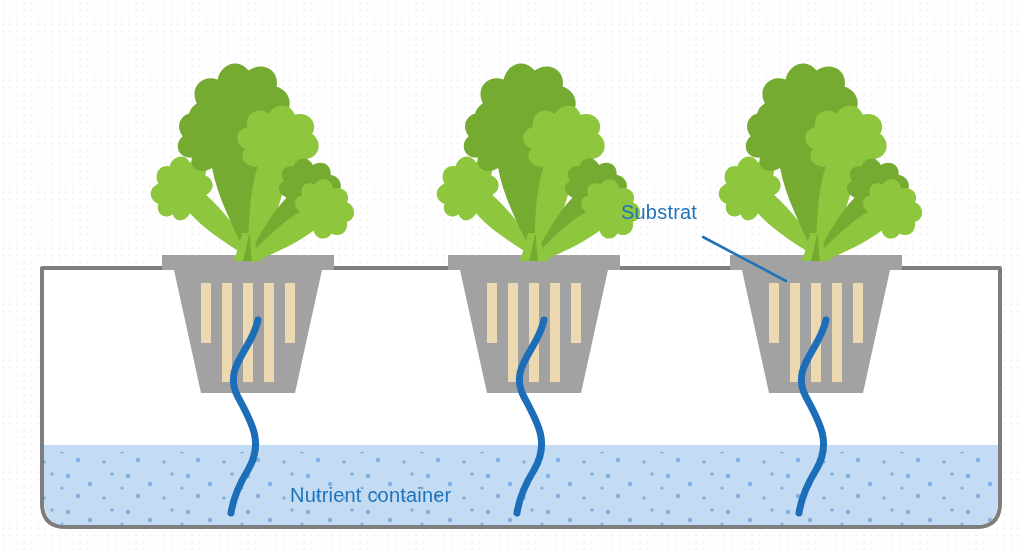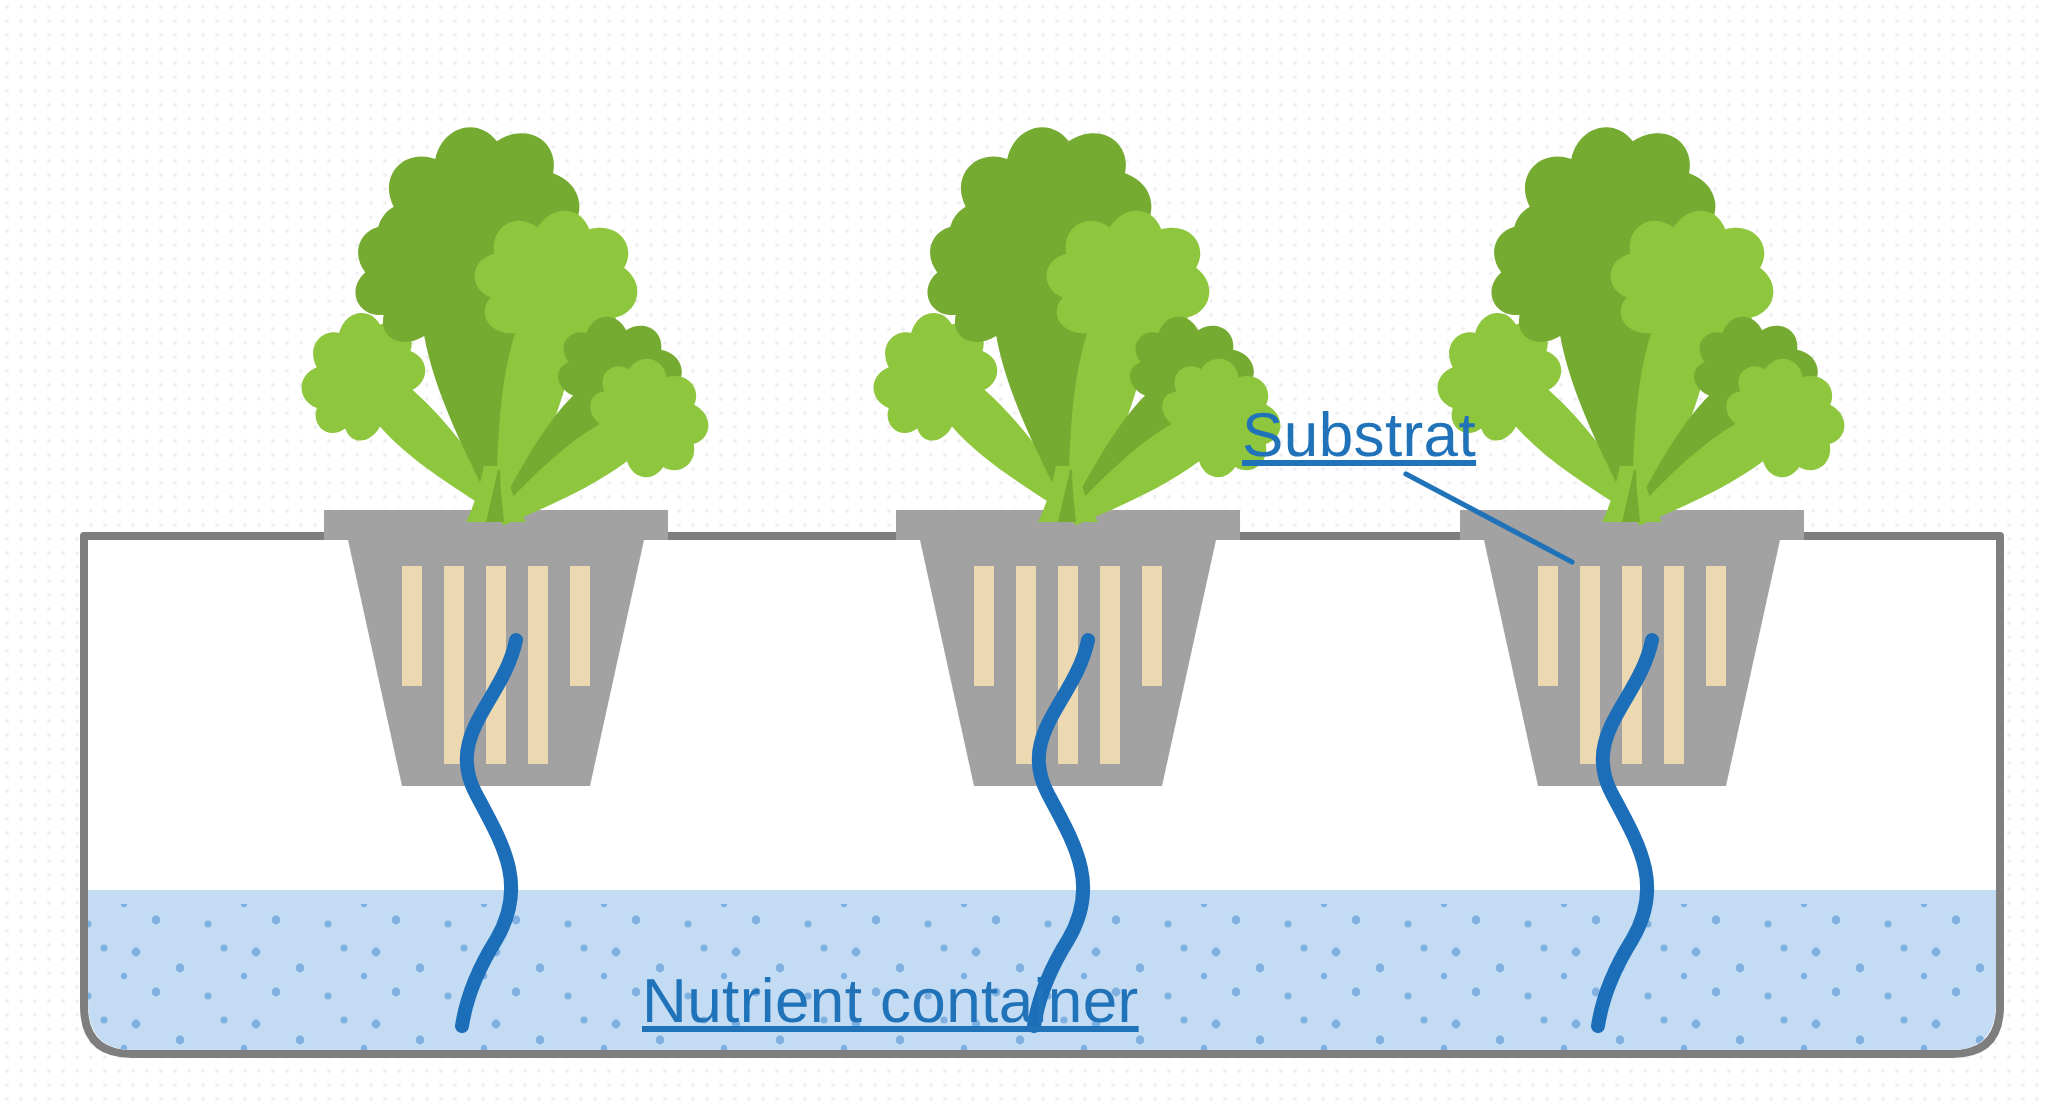--- a/index.html
+++ b/index.html
@@ -21,25 +21,25 @@
   .water-dot{fill:#7fb0e0;}
   .pot{fill:#a2a2a2;}
   .slit{fill:#ecd9b2;}
   .root{fill:none;stroke:#1d6eb8;stroke-width:7;stroke-linecap:round;}
   .pointer{stroke:#2173b9;stroke-width:2.6;stroke-linecap:round;}
   .lf-light{fill:#8ec63e;}
   .lf-dark{fill:#75ab31;}
   .stem{fill:#8ec63e;}
   .stem-dark{fill:#75ab31;}
   .lbl{
-    position:absolute;color:#2173b9;font-size:31px;line-height:1.05;
-    white-space:nowrap;letter-spacing:0.2px;text-decoration:underline;
+    position:absolute;color:#2173b9;font-size:20px;line-height:1.05;
+    white-space:nowrap;letter-spacing:0.2px;
   }
   #substrat-label{left:621px;top:202px;}
-  #nutrient-label{left:321px;top:485px;}
+  #nutrient-label{left:290px;top:485px;}
 </style>
 </head>
 <body>
 
 <div class="stage">
 
   <svg width="1024" height="552" viewBox="0 0 1024 552">
     <defs>
 
       <path id="leaf" d="M0,0

